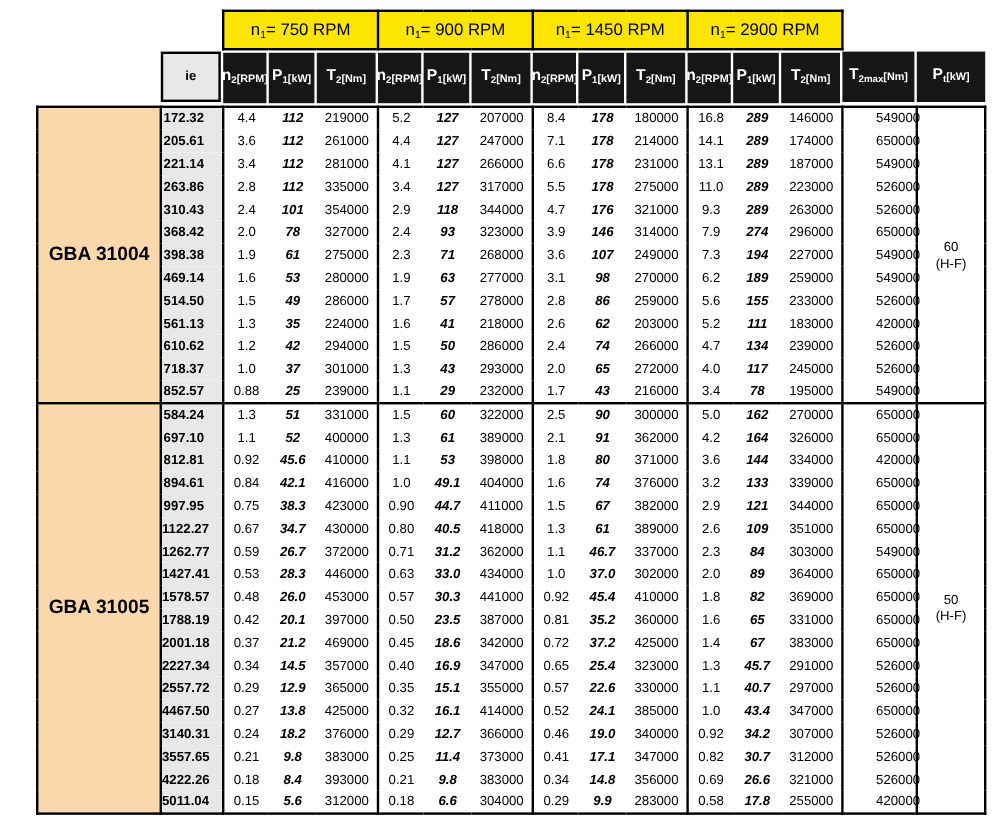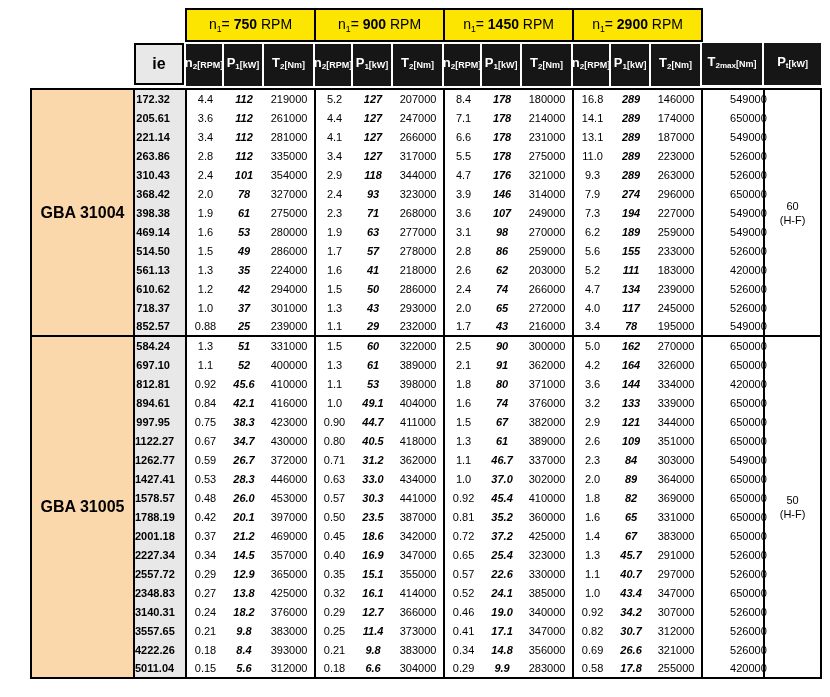--- a/index.html
+++ b/index.html
@@ -21,38 +21,38 @@
     position:absolute;left:30px;top:8px;width:790px;
   }
   td,th{padding:0;}
   
   th.speed{
     background:var(--yellow);
     border:2px solid var(--line);
     height:30px;text-align:center;vertical-align:middle;
     font-size:14px;font-weight:normal;color:#000;white-space:nowrap;
   }
-  th.speed .bold{font-weight:bold;margin-top:28px;}
+  th.speed .bold{font-weight:normal;margin-top:28px;}
   td.blank{border:none;background:transparent;}
   
   td.hwrap{height:46px;vertical-align:top;border:none;}
   .hcell{
     height:42px;margin:2px 2px 0 0;
     background:var(--black);color:#fff;
     display:flex;flex-direction:row;align-items:center;justify-content:center;
     font-weight:bold;
   }
   .hcell.last{margin-right:0;}
   .hsym{font-size:13px;line-height:14px;}
   .hunit{font-size:9px;line-height:11px;}
   .iebox{
     height:38px;margin:2px 2px 0 0;
     border:2px solid var(--line);background:var(--gray);
     display:flex;align-items:center;justify-content:center;
-    font-weight:bold;font-size:16px;color:#000;
+    font-weight:bold;font-size:11px;color:#000;
   }
   .sub{font-size:0.62em;vertical-align:-0.3em;}
   
   tbody tr{height:19px;}
   tbody td{font-size:11px;color:#000;vertical-align:middle;white-space:nowrap;}
   td.c{text-align:center;}
   td.p1{font-weight:bold;font-style:italic;}
   td.ie{
     background:var(--gray);
     border-left:2px solid var(--line);border-right:2px solid var(--line);
@@ -618,21 +618,21 @@
           <td class="c gend">355000</td>
           <td class="c">0.57</td>
           <td class="c p1">22.6</td>
           <td class="c gend">330000</td>
           <td class="c">1.1</td>
           <td class="c p1">40.7</td>
           <td class="c gend">297000</td>
           <td class="t2max">526000</td>
         </tr>
         <tr>
-          <td class="ie">2348.83</td>
+          <td class="ie">4467.50</td>
           <td class="c">0.27</td>
           <td class="c p1">13.8</td>
           <td class="c gend">425000</td>
           <td class="c">0.32</td>
           <td class="c p1">16.1</td>
           <td class="c gend">414000</td>
           <td class="c">0.52</td>
           <td class="c p1">24.1</td>
           <td class="c gend">385000</td>
           <td class="c">1.0</td>

